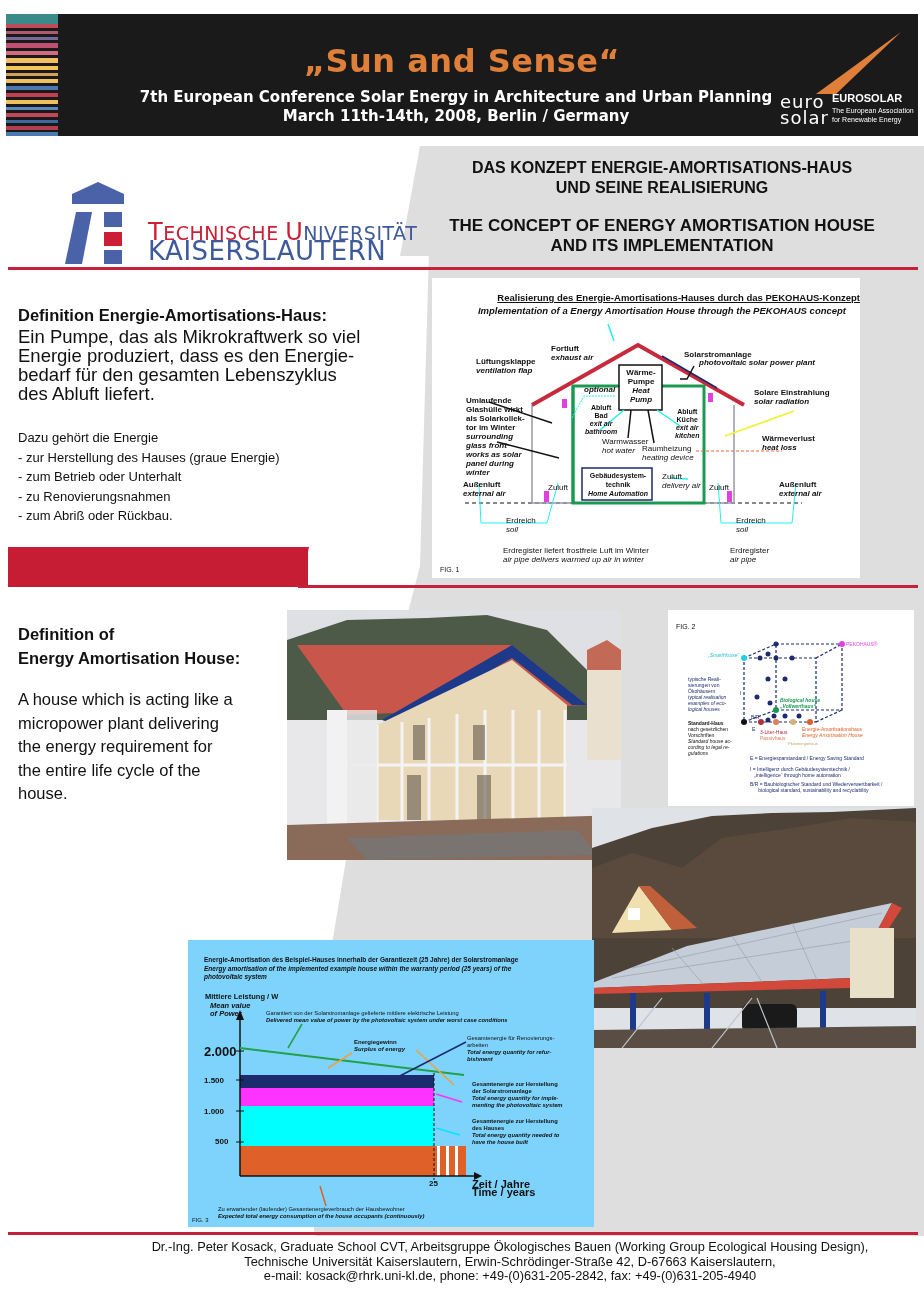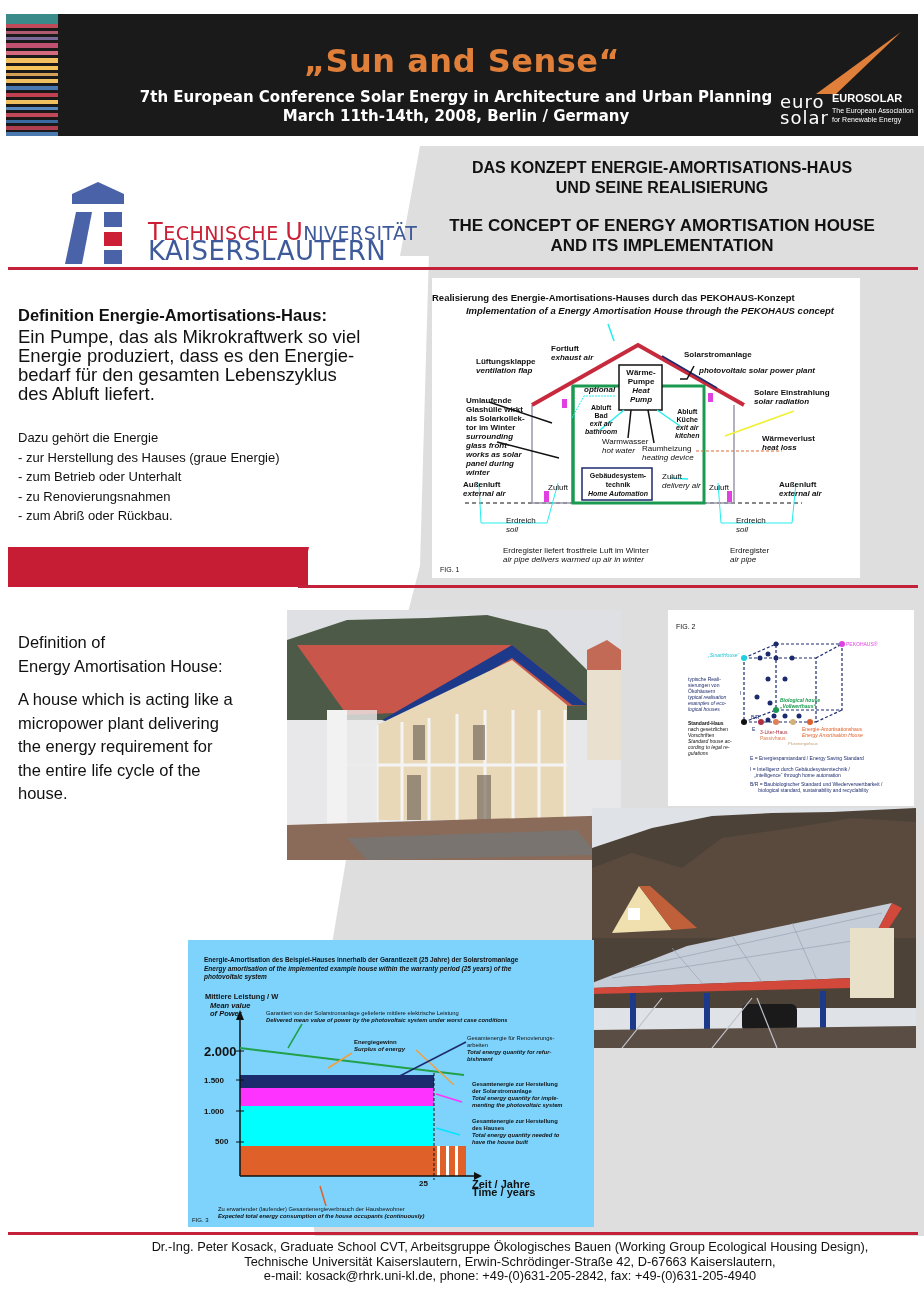--- a/index.html
+++ b/index.html
@@ -38,29 +38,29 @@
 
   
   .def-de-h { left: 18px; top: 306px; font-size: 16.5px; font-weight: bold; }
   .def-de-p { left: 18px; top: 327px; width: 350px; font-size: 18.5px; line-height: 19px; color: #111; }
   .def-list { left: 18px; top: 428px; font-size: 13px; line-height: 19.5px; }
 
   .red-band { left: 8px; top: 547px; width: 300px; height: 40px; background: #c61c34; }
 
   
   .fig1 { left: 432px; top: 278px; width: 428px; height: 300px; background: #fff; }
-  .fig1-t1 { left: 0; top: 14px; width: 428px; text-align: left; font-size: 9.5px; font-weight: bold; }
-  .fig1-t2 { left: 4px; top: 27px; width: 428px; text-align: center; font-size: 9.5px; font-weight: bold; font-style: italic; }
+  .fig1-t1 { left: 0; top: 14px; width: 428px; text-align: right; font-size: 9.5px; font-weight: bold; text-decoration: underline; }
+  .fig1-t2 { left: 16px; top: 27px; width: 428px; text-align: center; font-size: 9.5px; font-weight: bold; font-style: italic; }
   .lbl { position: absolute; font-size: 8px; line-height: 9px; white-space: nowrap; }
   .lbl b { font-weight: bold; }
   .lbl i { font-style: italic; }
   .lbl .it { font-style: italic; font-weight: bold; }
 
   
-  .def-en-h { left: 18px; top: 622px; font-size: 16.5px; font-weight: normal; line-height: 24px; margin-top: 8px; }
+  .def-en-h { left: 18px; top: 622px; font-size: 16.5px; font-weight: bold; line-height: 24px; }
   .def-en-p { left: 18px; top: 688px; width: 250px; font-size: 16.5px; line-height: 23.5px; }
 
   
   .photo1 { left: 287px; top: 610px; width: 334px; height: 250px; overflow: hidden; }
   .photo2 { left: 592px; top: 808px; width: 324px; height: 240px; overflow: hidden; }
 
   
   .fig2 { left: 668px; top: 610px; width: 246px; height: 196px; background: #fff; }
   .f2 { position: absolute; font-size: 5px; line-height: 6px; white-space: nowrap; }
 
@@ -193,21 +193,21 @@
     <polyline points="47,205 49,245 115,245 126,205" fill="none" stroke="#2ee" stroke-width="1"></polyline>
     <polyline points="286,205 289,245 360,245 364,205" fill="none" stroke="#2ee" stroke-width="1"></polyline>
     <line x1="57" y1="124" x2="120" y2="145" stroke="#111" stroke-width="1.5"></line>
     <line x1="65" y1="164" x2="127" y2="180" stroke="#111" stroke-width="1.5"></line>
     <line x1="199" y1="132" x2="196" y2="160" stroke="#111" stroke-width="1.5"></line>
     <line x1="216" y1="132" x2="222" y2="165" stroke="#111" stroke-width="1.5"></line>
     <polyline points="248,101 255,101 262,88" fill="none" stroke="#111" stroke-width="1.5"></polyline>
   </svg>
   <div class="lbl" style="left:119px;top:66px;"><b>Fortluft</b><br><span class="it">exhaust air</span></div>
   <div class="lbl" style="left:252px;top:72px;"><b>Solarstromanlage</b></div>
-  <div class="lbl" style="left:267px;top:88px;"><span class="it">photovoltaic solar power plant</span></div>
+  <div class="lbl" style="left:267px;top:80px;"><span class="it">photovoltaic solar power plant</span></div>
   <div class="lbl" style="left:44px;top:79px;"><b>Lüftungsklappe</b><br><span class="it">ventilation flap</span></div>
   <div class="lbl" style="left:192px;top:90px;text-align:center;width:34px;"><b>Wärme-</b><br><b>Pumpe</b><br><span class="it">Heat</span><br><span class="it">Pump</span></div>
   <div class="lbl" style="left:152px;top:107px;"><span class="it">optional</span></div>
   <div class="lbl" style="left:322px;top:110px;"><b>Solare Einstrahlung</b><br><span class="it">solar radiation</span></div>
   <div class="lbl" style="left:34px;top:118px;">
     <b>Umlaufende</b><br><b>Glashülle wirkt</b><br><b>als Solarkollek-</b><br><b>tor im Winter</b><br>
     <span class="it">surrounding</span><br><span class="it">glass   front</span><br><span class="it">works as solar</span><br><span class="it">panel  during</span><br><span class="it">winter</span>
   </div>
   <div class="lbl" style="left:153px;top:126px;font-size:7px;line-height:8px;text-align:center;"><b>Abluft</b><br><b>Bad</b><br><span class="it">exit air</span><br><span class="it">bathroom</span></div>
   <div class="lbl" style="left:243px;top:130px;font-size:7px;line-height:8px;text-align:center;"><b>Abluft</b><br><b>Küche</b><br><span class="it">exit air</span><br><span class="it">kitchen</span></div>
@@ -389,21 +389,21 @@
     <line x1="278" y1="102" x2="202" y2="141" stroke="#1c2a6e" stroke-width="1.5"></line>
     <line x1="274" y1="162" x2="248" y2="154" stroke="#ff33ff" stroke-width="1.5"></line>
     <line x1="272" y1="195" x2="248" y2="188" stroke="#00e5ff" stroke-width="1.5"></line>
     <line x1="138" y1="266" x2="132" y2="246" stroke="#e0602a" stroke-width="1.5"></line>
   </svg>
 
   <div class="f3 b" style="left:16px;top:108px;font-size:13px;">2.000</div>
   <div class="f3 b" style="left:16px;top:137px;font-size:8px;">1.500</div>
   <div class="f3 b" style="left:16px;top:168px;font-size:8px;">1.000</div>
   <div class="f3 b" style="left:27px;top:198px;font-size:8px;">500</div>
-  <div class="f3 b" style="left:231px;top:240px;font-size:8px;">25</div>
+  <div class="f3 b" style="left:241px;top:240px;font-size:8px;">25</div>
   <div class="f3 b" style="left:284px;top:240px;font-size:11px;"><span>Zeit / Jahre</span><br><span>Time / years</span></div>
 
   <div class="f3" style="left:78px;top:70px;font-size:5.8px;line-height:7px;"><span>Garantiert von der Solarstromanlage gelieferte mittlere elektrische Leistung</span><br><i style="font-weight:bold;">Delivered mean value of power by the photovoltaic system under worst case conditions</i></div>
   <div class="f3" style="left:166px;top:99px;font-size:6px;line-height:7px;"><b>Energiegewinn</b><br><i style="font-weight:bold;">Surplus of energy</i></div>
   <div class="f3" style="left:279px;top:95px;font-size:5.8px;line-height:7px;"><span>Gesamtenergie für Renovierungs-</span><br><span>arbeiten</span><br><i style="font-weight:bold;">Total  energy  quantity  for  refur-</i><br><i style="font-weight:bold;">bishment</i></div>
   <div class="f3" style="left:284px;top:141px;font-size:5.8px;line-height:7px;"><b>Gesamtenergie zur Herstellung</b><br><b>der Solarstromanlage</b><br><i style="font-weight:bold;">Total energy quantity for imple-</i><br><i style="font-weight:bold;">menting the photovoltaic system</i></div>
   <div class="f3" style="left:284px;top:178px;font-size:5.8px;line-height:7px;"><b>Gesamtenergie zur Herstellung</b><br><b>des Hauses</b><br><i style="font-weight:bold;">Total energy quantity needed to</i><br><i style="font-weight:bold;">have the house built</i></div>
   <div class="f3" style="left:30px;top:266px;font-size:5.8px;line-height:7px;"><span>Zu erwartender (laufender) Gesamtenergieverbrauch der Hausbewohner</span><br><i style="font-weight:bold;">Expected total energy consumption of the house occupants (continuously)</i></div>
   <div class="f3" style="left:4px;top:276px;font-size:6px;">FIG. 3</div>
 </div>

